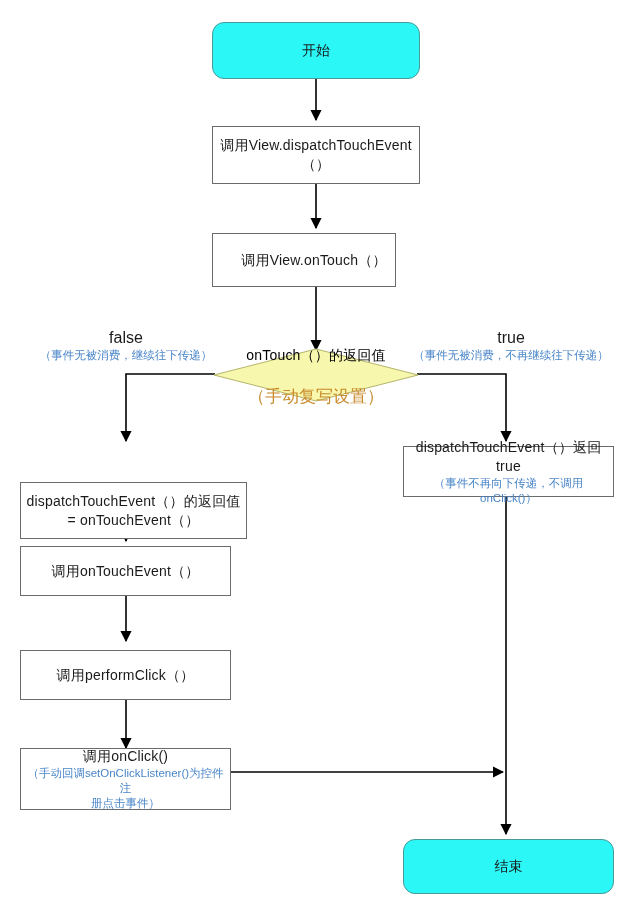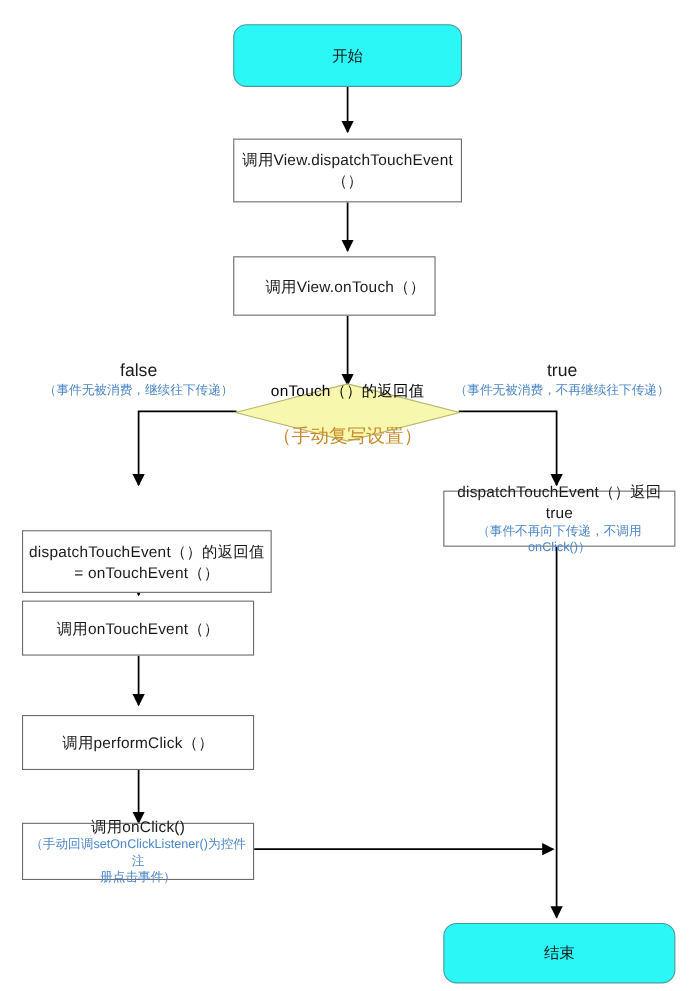--- a/index.html
+++ b/index.html
@@ -181,21 +181,21 @@
   </div>
 
   <div class="node node-rect" style="left:20px; top:546px; width:211px; height:50px;">
     <div class="main-text">调用onTouchEvent（）</div>
   </div>
 
   <div class="node node-rect" style="left:20px; top:650px; width:211px; height:50px;">
     <div class="main-text">调用performClick（）</div>
   </div>
 
-  <div class="node node-rect" style="left:20px; top:748px; width:211px; height:52px;">
+  <div class="node node-rect" style="left:20px; top:748px; width:211px; height:62px;">
     <div class="main-text">调用onClick()</div>
     <div class="note-blue">（手动回调setOnClickListener()为控件注
 册点击事件）</div>
   </div>
 
   <div class="node node-term" style="left:403px; top:839px; width:211px; height:55px;">
     <div class="term-text">结束</div>
   </div>
 
 </div>

